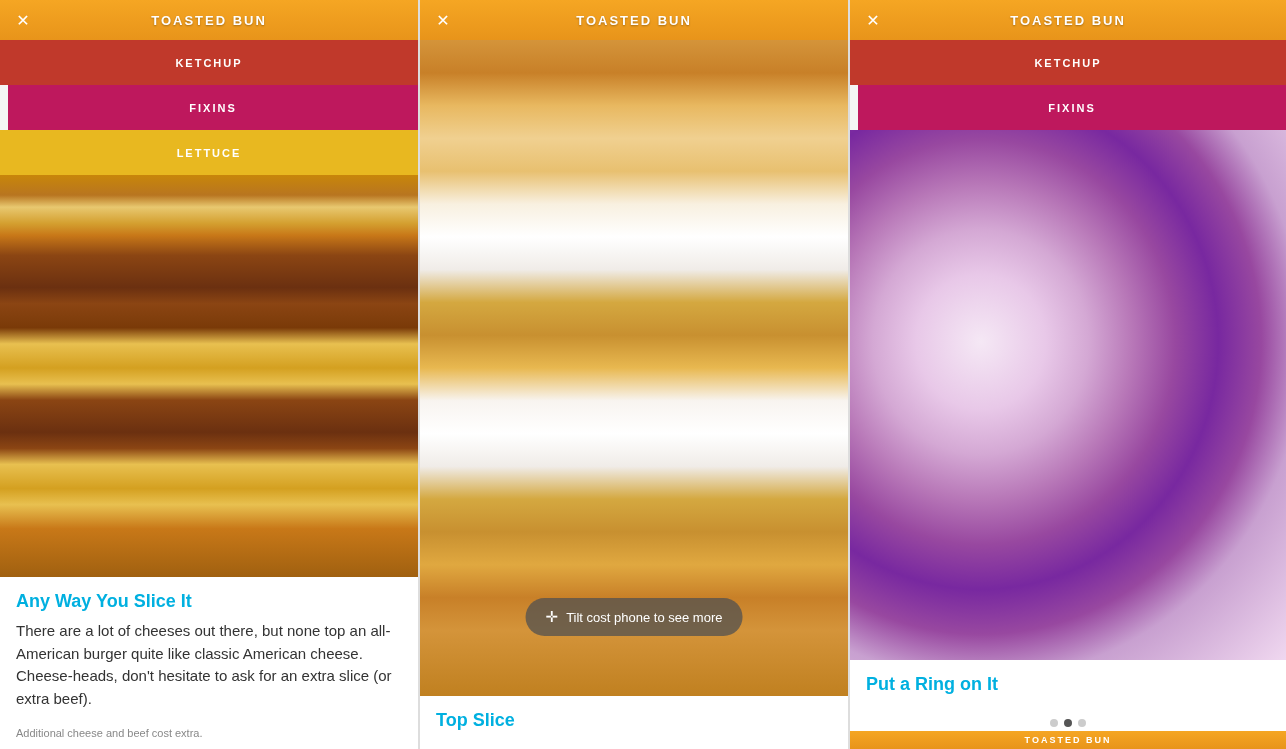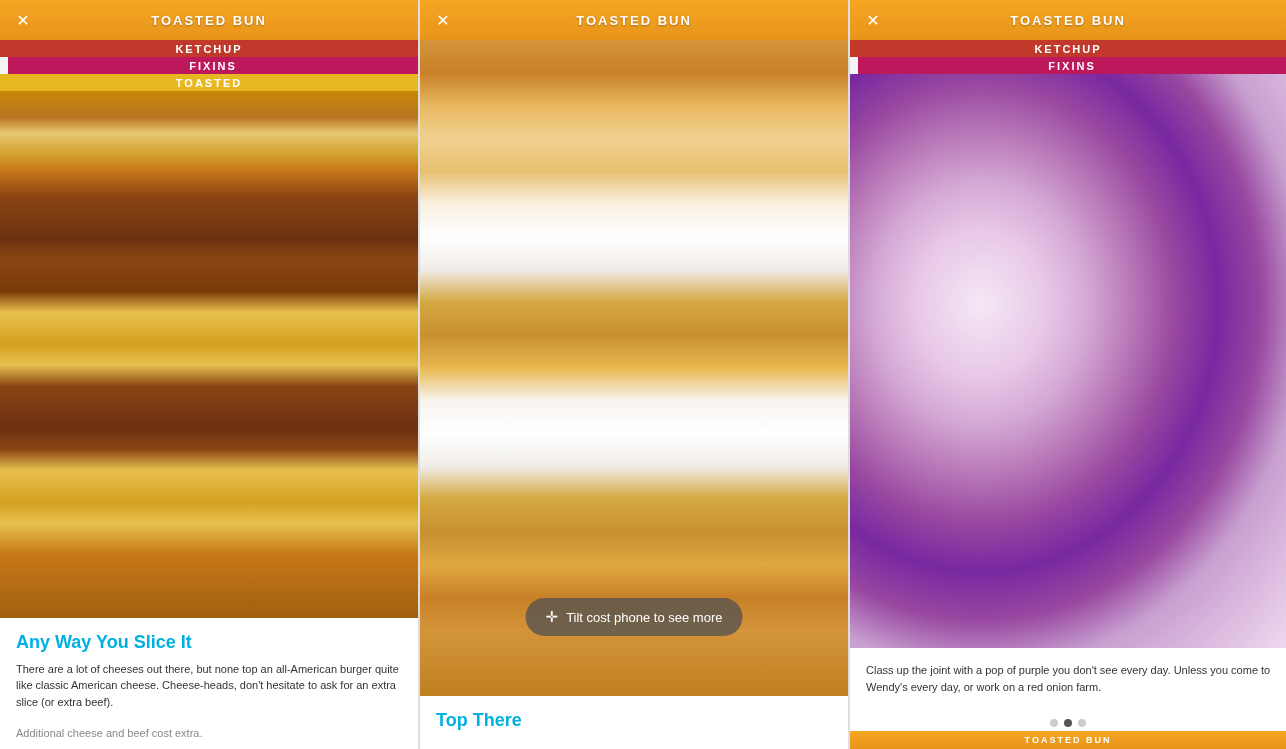--- a/index.html
+++ b/index.html
@@ -63,21 +63,21 @@
       font-size: 16px;
       font-weight: 300;
     }
 
     
     .layer-bars {
       display: flex;
       flex-direction: column;
     }
     .layer-bar {
-      height: 17px;
+      height: 45px;
       display: flex;
       align-items: center;
       justify-content: center;
     }
     .layer-bar-label {
       font-size: 11px;
       font-weight: 700;
       letter-spacing: 2px;
       color: #fff;
     }
@@ -183,21 +183,21 @@
       padding: 14px 4px 10px 16px;
       flex-shrink: 0;
     }
     .article-title {
       font-size: 18px;
       font-weight: 700;
       color: #00b0e0;
       margin-bottom: 8px;
     }
     .article-body {
-      font-size: 11px;
+      font-size: 15px;
       color: #333;
       line-height: 1.5;
       margin-bottom: 8px;
     }
     .article-footnote {
       font-size: 11px;
       color: #888;
       margin-top: 17px;
     }
 
@@ -244,21 +244,21 @@
     <span class="header-title">TOASTED BUN</span>
   </div>
   <div class="layer-bars">
     <div class="layer-bar bar-ketchup">
       <span class="layer-bar-label">KETCHUP</span>
     </div>
     <div class="layer-bar bar-fixins">
       <span class="layer-bar-label">FIXINS</span>
     </div>
     <div class="layer-bar bar-cheese">
-      <span class="layer-bar-label">TOASTED</span>
+      <span class="layer-bar-label">LETTUCE</span>
     </div>
   </div>
   <div class="food-image">
     <div class="burger-bg"></div>
   </div>
   <div class="text-section">
     <div class="article-title">Any Way You Slice It</div>
     <div class="article-body">There are a lot of cheeses out there, but none top an all-American burger quite like classic American cheese. Cheese-heads, don't hesitate to ask for an extra slice (or extra beef).</div>
     <div class="article-footnote">Additional cheese and beef cost extra.</div>
   </div>
@@ -270,42 +270,42 @@
     <span class="header-title">TOASTED BUN</span>
   </div>
   <div class="food-image">
     <div class="bun-bg"></div>
     <div class="tilt-overlay">
       <span class="move-icon">✛</span>
       <span>Tilt cost phone to see more</span>
     </div>
   </div>
   <div class="text-section">
-    <div class="article-title">Top There</div>
+    <div class="article-title">Top Slice</div>
   </div>
 </div>
 
 <div class="panel panel-right">
   <div class="header-bar">
     <span class="close-btn">✕</span>
     <span class="header-title">TOASTED BUN</span>
   </div>
   <div class="layer-bars">
     <div class="layer-bar bar-ketchup">
       <span class="layer-bar-label">KETCHUP</span>
     </div>
     <div class="layer-bar bar-fixins">
       <span class="layer-bar-label">FIXINS</span>
     </div>
   </div>
   <div class="food-image">
     <div class="onion-bg"></div>
   </div>
   <div class="text-section">
-    <div class="article-body">Class up the joint with a pop of purple you don't see every day. Unless you come to Wendy's every day, or work on a red onion farm.</div>
+    <div class="article-title">Put a Ring on It</div>
   </div>
   <div class="pagination-dots">
     <div class="dot"></div>
     <div class="dot active"></div>
     <div class="dot"></div>
   </div>
   <div class="bottom-strip">
     <span class="bottom-strip-text">TOASTED BUN</span>
   </div>
 </div>

